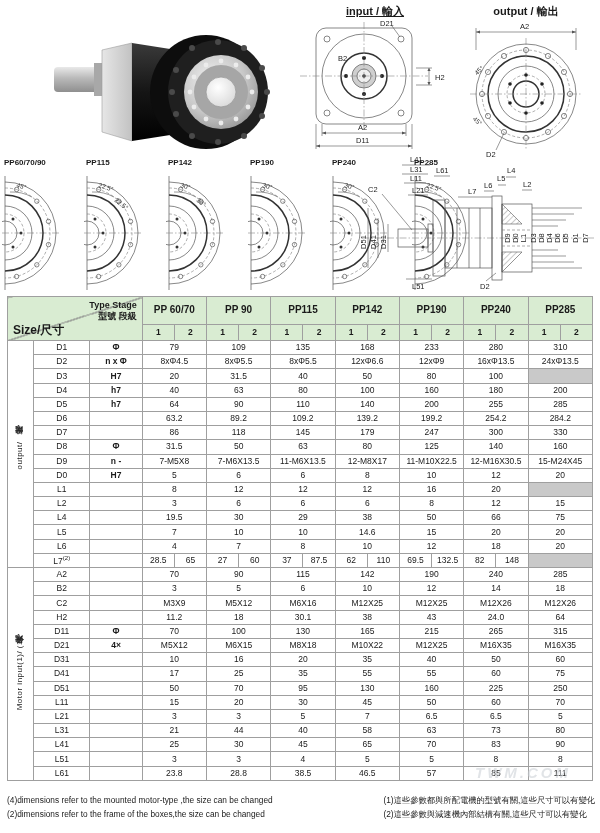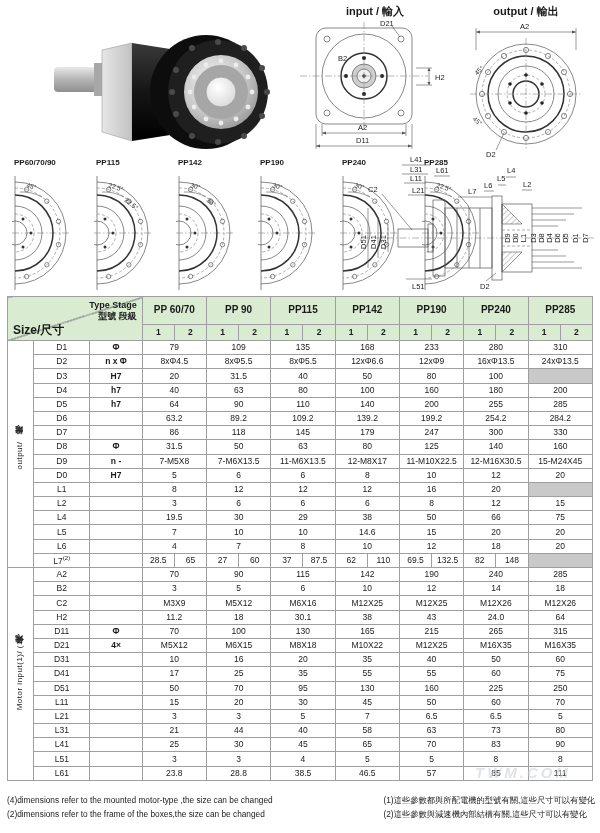--- a/index.html
+++ b/index.html
@@ -10,25 +10,25 @@
   svg{display:block;}
   .thin{stroke:#555;stroke-width:0.7;fill:none;}
   .bold{stroke:#333;stroke-width:1.5;fill:none;}
   .dash{stroke:#777;stroke-width:0.6;fill:none;stroke-dasharray:3 2;}
   .dashdot{stroke:#888;stroke-width:0.6;fill:none;stroke-dasharray:7 2 1.5 2;}
   .dim{stroke:#555;stroke-width:0.6;fill:none;}
   .lbl{font-size:7.5px;fill:#222;font-family:"Liberation Sans",sans-serif;}
   .angle{font-size:6.5px;fill:#333;font-family:"Liberation Sans",sans-serif;}
 
   #photo{position:absolute;left:6px;top:4px;width:284px;height:152px;}
-  #input-diagram{position:absolute;left:296px;top:4px;width:158px;height:156px;}
+  #input-diagram{position:absolute;left:296px;top:4px;width:158px;height:156px;text-decoration:underline;}
   #output-diagram{position:absolute;left:456px;top:4px;width:140px;height:156px;}
   .diag-title{font-size:11px;font-weight:bold;text-align:center;height:16px;}
 
-  #flange-row{position:absolute;left:12px;top:158px;width:360px;height:136px;display:flex;gap:24px;}
+  #flange-row{position:absolute;left:2px;top:158px;width:360px;height:136px;display:flex;gap:24px;}
   .flange{width:60px;position:relative;}
   .flange-label{font-size:8px;font-weight:bold;text-align:left;padding-left:2px;height:12px;white-space:nowrap;}
 
   #side-view{position:absolute;left:358px;top:150px;width:242px;height:146px;}
 
   #table-wrap{position:absolute;left:7px;top:296px;width:586px;}
   table{border-collapse:collapse;table-layout:fixed;width:586px;font-size:8.5px;}
   th,td{border:1px solid #9f9f9f;text-align:center;padding:0;height:13.2px;line-height:1.05;overflow:hidden;white-space:nowrap;}
   thead th{background:#d9ecd2;font-weight:bold;}
   th.pp{font-size:10px;height:27px;}

